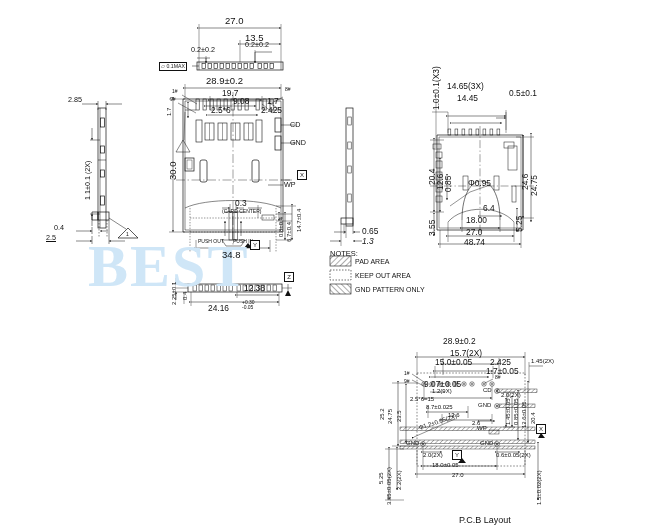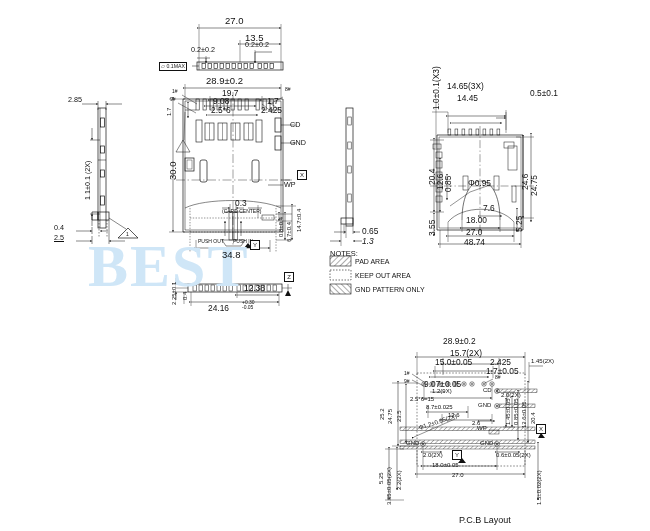--- a/index.html
+++ b/index.html
@@ -519,35 +519,35 @@
     </g>
   </svg>
 
   <div class="wm">
     <div class="wm-best">BEST</div>
   </div>
 
   <div class="lbl" style="left:68px;top:96px;">2.85</div>
   <div class="lbl vert" style="left:84px;top:200px;">1.1±0.1 (2X)</div>
   <div class="lbl" style="left:54px;top:224px;">0.4</div>
-  <div class="lbl" style="left:54px;top:234px;text-decoration:underline;">2.5</div>
+  <div class="lbl" style="left:46px;top:234px;text-decoration:underline;">2.5</div>
   <div class="lbl s5" style="left:126px;top:232px;">1</div>
 
   <div class="lbl s9" style="left:225px;top:16px;">27.0</div>
   <div class="lbl s9" style="left:245px;top:33px;">13.5</div>
   <div class="lbl" style="left:191px;top:46px;">0.2±0.2</div>
   <div class="lbl" style="left:245px;top:41px;">0.2±0.2</div>
   <div class="tolbox" style="left:159px;top:62px;">
     <span>⏥</span>
     <span>0.1MAX</span>
   </div>
 
   <div class="lbl s9" style="left:206px;top:76px;">28.9±0.2</div>
   <div class="lbl s8" style="left:222px;top:89px;">19.7</div>
-  <div class="lbl s8" style="left:213px;top:97px;">9.08</div>
+  <div class="lbl s8" style="left:213px;top:97px;padding-left:20px;">9.08</div>
   <div class="lbl s8" style="left:211px;top:106px;">2.5*6</div>
   <div class="lbl s5" style="left:172px;top:89px;">1#</div>
   <div class="lbl s5" style="left:170px;top:97px;">9#</div>
   <div class="lbl s5" style="left:285px;top:87px;">8#</div>
   <div class="lbl vert s6" style="left:166px;top:116px;">1.7</div>
   <div class="lbl s8" style="left:267px;top:97px;">1.7</div>
   <div class="lbl s8" style="left:261px;top:106px;">2.425</div>
   <div class="lbl vert s9" style="left:168px;top:180px;">30.0</div>
   <div class="lbl" style="left:290px;top:121px;">CD</div>
   <div class="lbl" style="left:290px;top:139px;">GND</div>
@@ -571,27 +571,27 @@
   </div>
   <div class="lbl s8" style="left:244px;top:284px;">12.38</div>
   <div class="dtmbox" style="left:284px;top:272px;">Z</div>
 
   <div class="lbl s8" style="left:362px;top:227px;">0.65</div>
   <div class="lbl s8" style="left:362px;top:237px;font-style:italic;">1.3</div>
 
   <div class="lbl vert s8" style="left:432px;top:110px;">1.0±0.1(X3)</div>
   <div class="lbl s8" style="left:447px;top:82px;">14.65(3X)</div>
   <div class="lbl s8" style="left:457px;top:94px;">14.45</div>
-  <div class="lbl s8" style="left:530px;top:89px;">0.5±0.1</div>
+  <div class="lbl s8" style="left:509px;top:89px;">0.5±0.1</div>
   <div class="lbl vert s8" style="left:428px;top:185px;">20.4</div>
   <div class="lbl vert s8" style="left:436px;top:190px;">12.6</div>
   <div class="lbl vert s8" style="left:444px;top:192px;">0.85</div>
   <div class="lbl s8" style="left:468px;top:179px;">Φ0.95</div>
   <div class="lbl vert s8" style="left:428px;top:236px;">3.55</div>
-  <div class="lbl s8" style="left:483px;top:204px;">7.6</div>
+  <div class="lbl s8" style="left:483px;top:204px;">6.4</div>
   <div class="lbl s8" style="left:466px;top:216px;">18.00</div>
   <div class="lbl s8" style="left:466px;top:228px;">27.0</div>
   <div class="lbl s8" style="left:464px;top:238px;">48.74</div>
   <div class="lbl vert s8" style="left:521px;top:190px;">24.6</div>
   <div class="lbl vert s8" style="left:530px;top:196px;">24.75</div>
   <div class="lbl vert s8" style="left:515px;top:232px;">5.25</div>
 
   <div class="notes-title">NOTES:</div>
   <div class="note-row" style="left:355px;top:258px;">PAD AREA</div>
   <div class="note-row" style="left:355px;top:272px;">KEEP OUT AREA</div>

